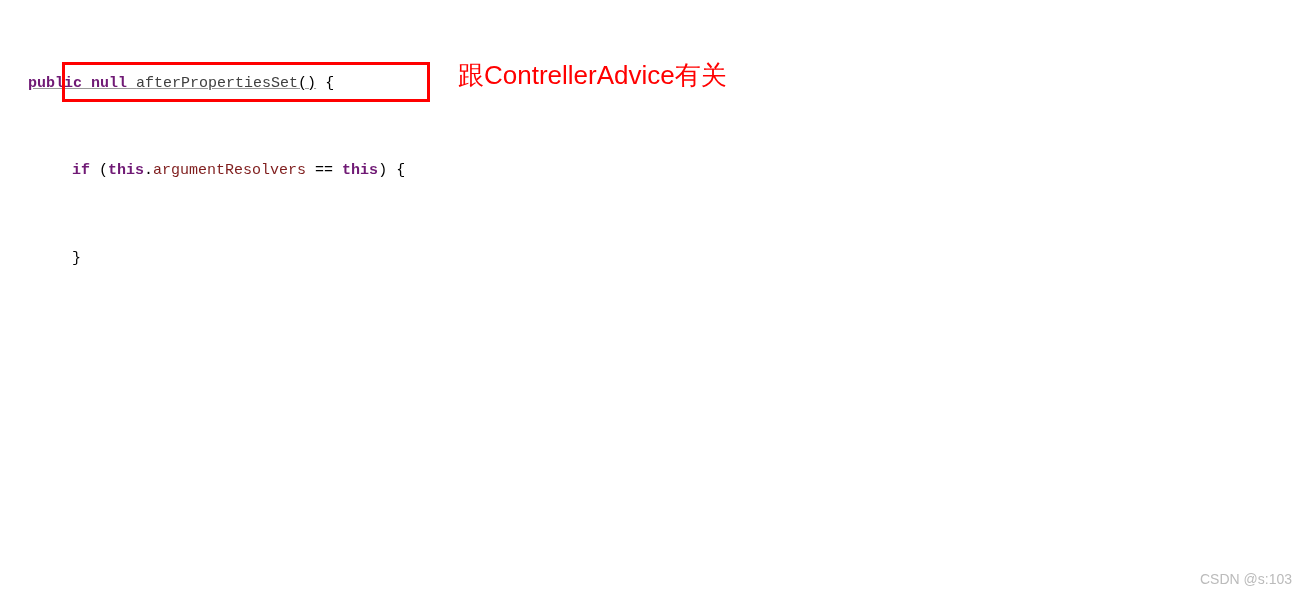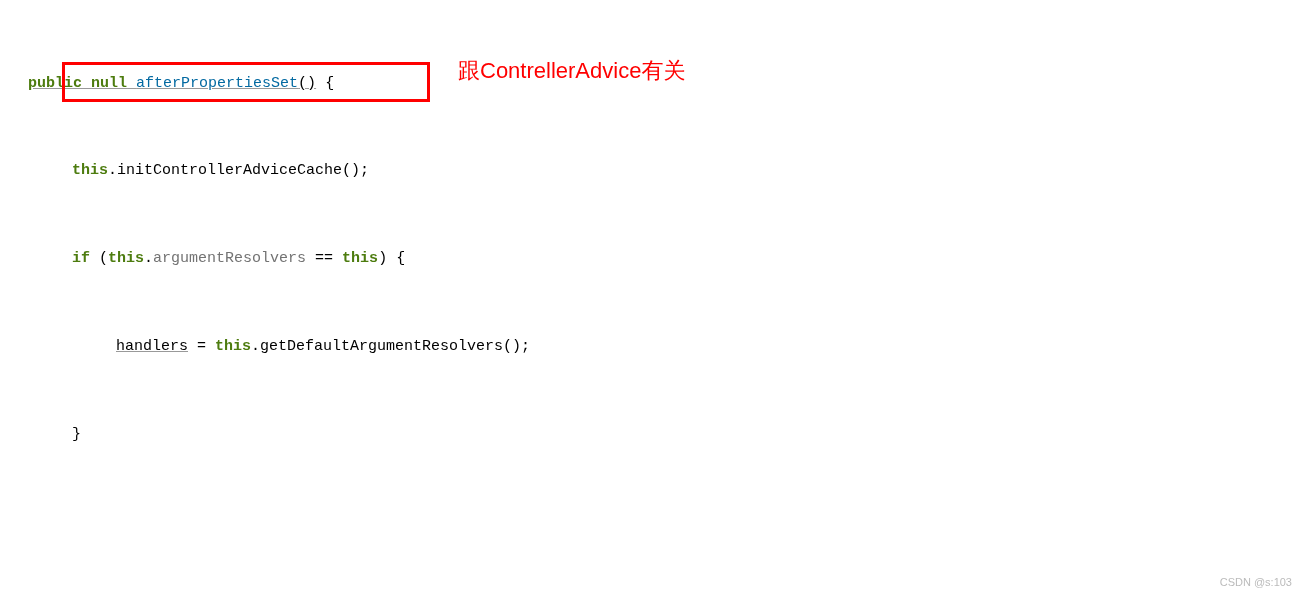--- a/index.html
+++ b/index.html
@@ -12,58 +12,56 @@
       padding: 10px 0 0 0;
       width: 1302px;
       height: 597px;
       overflow: hidden;
       position: relative;
     }
     .code-area {
       padding-left: 28px;
       white-space: pre;
     }
-    .kw { color: #4d7c0f; font-weight: bold; }
-    .method-decl { color: #0369a1; }
-    .field { color: #737373; }
+    .kw { color: #701a75; font-weight: bold; }
+    .method-decl { color: #404040; }
+    .field { color: #7f1d1d; }
     .brace { color: #000; }
     .underline { text-decoration: underline; text-decoration-color: #999; }
     .highlight-box {
       position: absolute;
       border: 3px solid #ff0000;
       background: transparent;
       pointer-events: none;
     }
     .annotation {
       position: absolute;
       color: #ff0000;
-      font-size: 22px;
+      font-size: 26px;
       font-family: "Microsoft YaHei", sans-serif;
       font-weight: 400;
     }
     .watermark {
       position: absolute;
       right: 10px;
       bottom: 4px;
-      font-size: 11px;
+      font-size: 14px;
       color: #bbb;
       font-family: sans-serif;
     }
     .line { display: block; }
     .indent1 { padding-left: 44px; }
     .indent2 { padding-left: 88px; }
   </style>
 </head>
 <body>
 
 <div class="code-area">
   <div class="line"><span class="kw underline">public</span><span class="underline"> </span><span class="kw underline">null</span><span class="underline"> </span><span class="method-decl underline">afterPropertiesSet</span><span class="underline">()</span><span> </span><span class="brace">{</span></div>
-  <div class="line indent1"><span class="kw">this</span><span>.</span><span>initControllerAdviceCache();</span></div>
   <div class="line indent1"><span class="kw">if</span><span> (</span><span class="kw">this</span><span>.</span><span class="field">argumentResolvers</span><span> == </span><span class="kw">this</span><span>) {</span></div>
-  <div class="line indent2"><span class="underline">handlers</span><span> = </span><span class="kw">this</span><span>.getDefaultArgumentResolvers();</span></div>
   <div class="line indent1">}</div>
   
   
   
   
   
   
   
   
   

